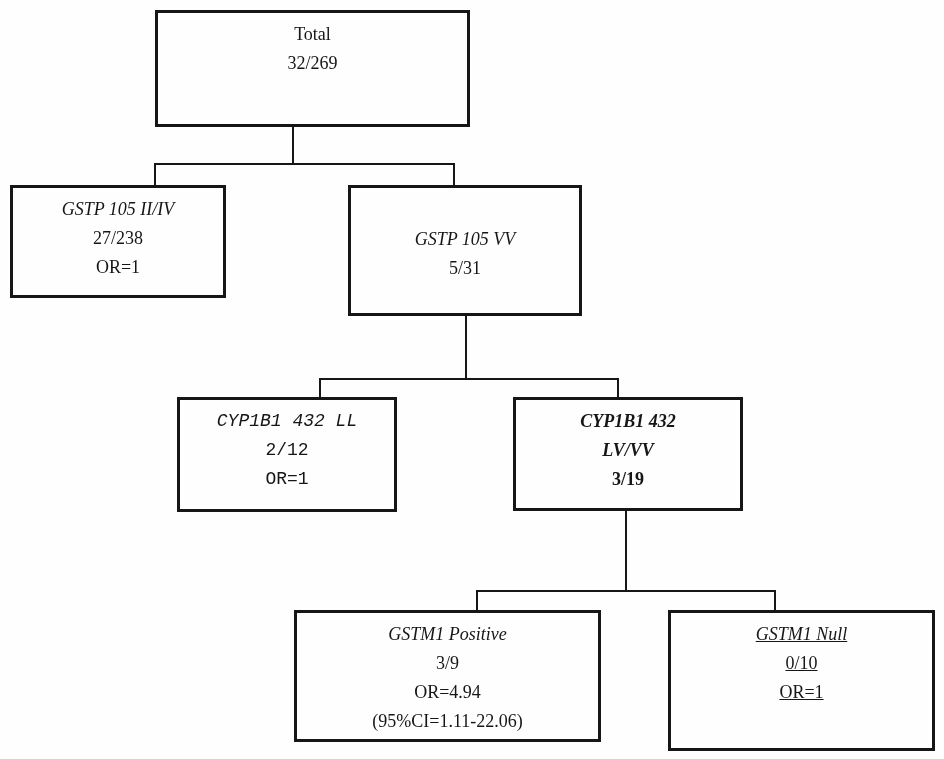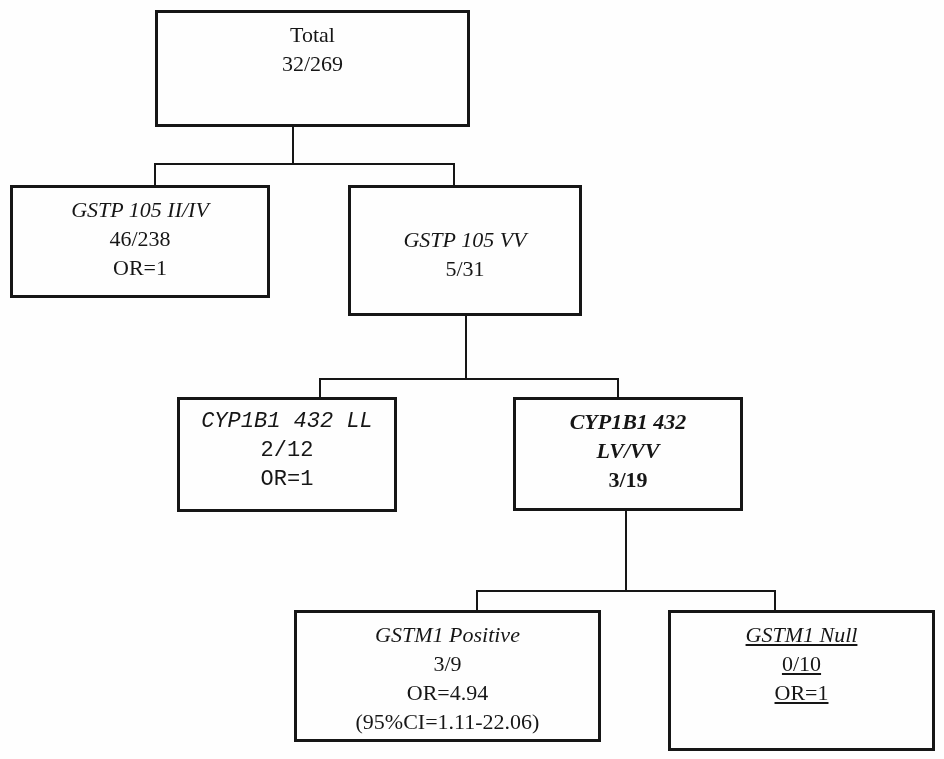--- a/index.html
+++ b/index.html
@@ -22,34 +22,34 @@
     border: 3px solid #161616;
     background: #fefefe;
     display: flex;
     flex-direction: column;
     align-items: center;
     justify-content: flex-start;
     padding-top: 7px;
     text-align: center;
   }
   .nline {
-    font-size: 22px;
+    font-size: 18px;
     line-height: 29px;
     white-space: nowrap;
   }
   .genotype {
     font-style: italic;
   }
   .conn {
     position: absolute;
     background: #161616;
   }
   
   .node-total          { left: 155px; top: 10px;  width: 315px; height: 117px; }
-  .node-gstp-ii-iv     { left: 10px;  top: 185px; width: 260px; height: 113px; }
+  .node-gstp-ii-iv     { left: 10px;  top: 185px; width: 216px; height: 113px; }
   .node-gstp-vv        { left: 348px; top: 185px; width: 234px; height: 131px; justify-content: center; }
   .node-cyp1b1-ll      { left: 177px; top: 397px; width: 220px; height: 115px; font-family: Liberation Mono, monospace; }
   .node-cyp1b1-lv-vv   { left: 513px; top: 397px; width: 230px; height: 114px; font-weight: bold; }
   .node-gstm1-positive { left: 294px; top: 610px; width: 307px; height: 132px; }
   .node-gstm1-null     { left: 668px; top: 610px; width: 267px; height: 141px; text-decoration: underline; }
 </style>
 </head>
 <body>
 
 <div class="canvas">
@@ -69,21 +69,21 @@
   <div class="conn" style="left:476px; top:590px; width:2px; height:22px;"></div>
   <div class="conn" style="left:774px; top:590px; width:2px; height:22px;"></div>
 
   <div class="node node-total">
     <div class="nline">Total</div>
     <div class="nline">32/269</div>
   </div>
 
   <div class="node node-gstp-ii-iv">
     <div class="nline genotype">GSTP 105 II/IV</div>
-    <div class="nline">46/238</div>
+    <div class="nline">27/238</div>
     <div class="nline">OR=1</div>
   </div>
 
   <div class="node node-gstp-vv">
     <div class="nline genotype">GSTP 105 VV</div>
     <div class="nline">5/31</div>
   </div>
 
   <div class="node node-cyp1b1-ll">
     <div class="nline genotype">CYP1B1 432 LL</div>

